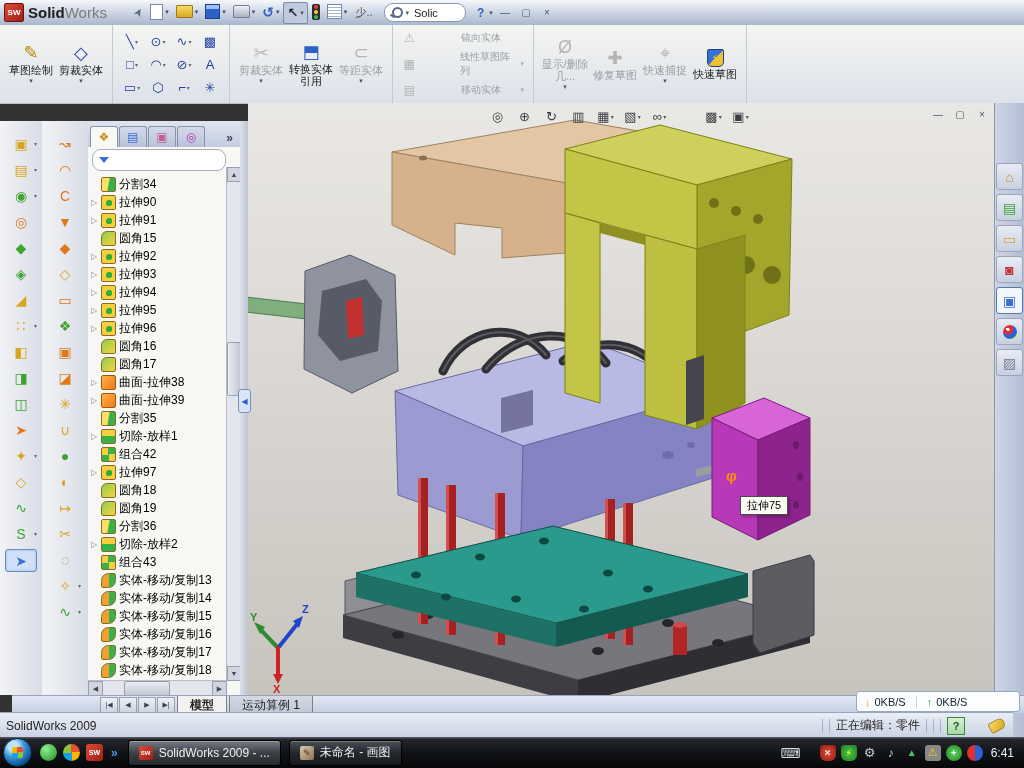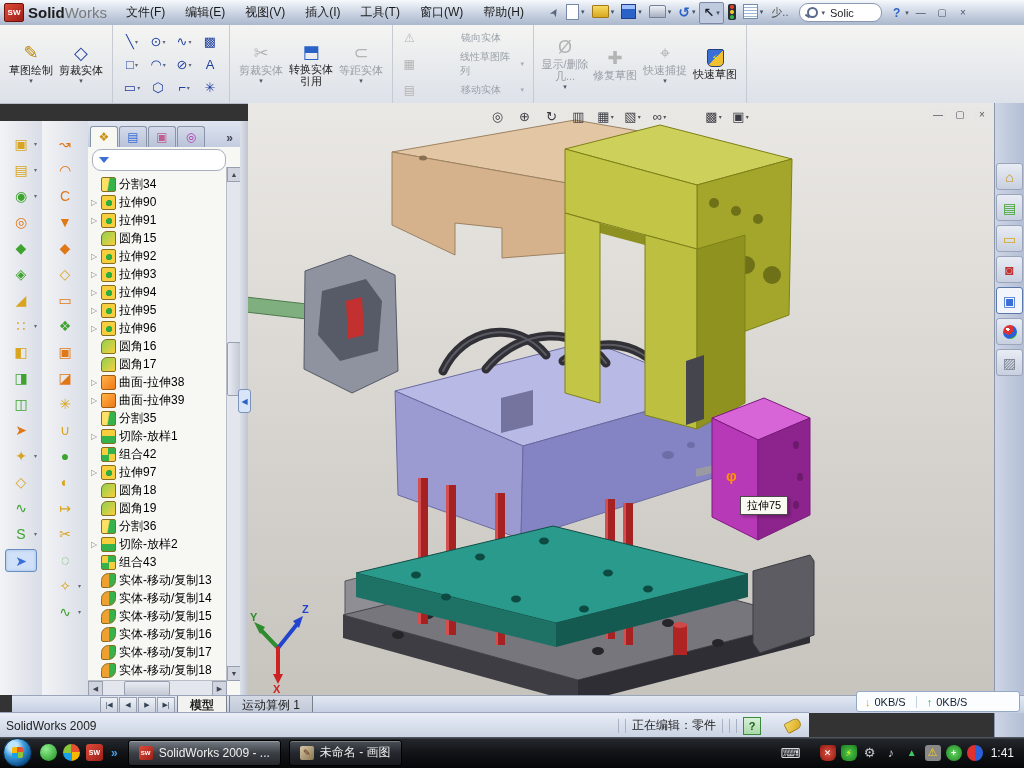--- a/index.html
+++ b/index.html
@@ -165,21 +165,21 @@
   .mnav span{width:16px;height:14px;background:linear-gradient(#eef1f6,#cdd4e0);border:1px solid #98a0b0;
     font-size:7px;display:flex;align-items:center;justify-content:center;color:#345;}
   .mtab{padding:1px 12px;font-size:12px;border:1px solid #79808c;border-top:0;
     background:linear-gradient(#d4d9e4,#bec6d6);color:#222;border-radius:0 0 3px 3px;margin-left:2px;}
   .mtab[data-a="true"]{background:#f2f3f0;font-weight:bold;}
   .net{position:absolute;left:856px;top:691px;width:162px;height:19px;background:#fcfdff;
     border:1px solid #93a9c4;border-radius:3px;display:flex;align-items:center;z-index:6;font-size:11px;color:#123;}
   .net .dar{color:#e8a020;font-weight:bold;margin:0 4px 0 8px;}
   .net .uar{color:#2fae3f;font-weight:bold;margin:0 4px 0 10px;border-left:1px solid #c5d2e2;padding-left:10px;}
   
-  .statusbar{position:absolute;left:0;top:712px;width:809px;height:25px;
+  .statusbar{position:absolute;left:0;top:712px;width:1013px;height:25px;
     background:linear-gradient(#e9eef7,#c9d2e2);border-top:1px solid #9aa4ba;display:flex;align-items:center;z-index:3;}
   .sb-left{margin-left:6px;color:#222;}
   .sb-right{margin-left:auto;display:flex;align-items:center;gap:6px;margin-right:8px;}
   .sb-sep{width:1px;height:14px;background:#a8b2c4;}
   .sb-edit{color:#222;}
   .sb-help{width:16px;height:16px;background:linear-gradient(#d8f0d8,#a8d8a8);border:1px solid #3a8a3a;
     color:#1c5c1c;font-weight:bold;font-size:11px;display:flex;align-items:center;justify-content:center;}
   .sb-tag{width:14px;height:9px;background:linear-gradient(135deg,#f4d860,#d9a81f);border:1px solid #a8821a;
     border-radius:2px 5px 5px 2px;transform:rotate(-28deg);margin-left:18px;}
   
@@ -221,30 +221,20 @@
 </head>
 <body>
 
 <div id="app">
 
   <div class="titlebar">
     <div class="logo">
       <span class="logo-cube">SW</span>
       <span class="logo-name"><b>Solid</b><span>Works</span></span>
     </div>
-    <ul class="menus">
-
-    <li>文件(F)</li>
-        <li>编辑(E)</li>
-        <li>视图(V)</li>
-        <li>插入(I)</li>
-        <li>工具(T)</li>
-        <li>窗口(W)</li>
-        <li>帮助(H)</li>
-      </ul>
     <div class="qtb">
       <span style="display:flex;gap:1px;">
 
           <span class="qbtn" data-drop="false" data-p="false">
             <i data-ic="pin"></i>
           </span>
 
           <span class="qbtn" data-drop="true" data-p="false">
             <i data-ic="new"></i>
           </span>
@@ -1040,16 +1030,16 @@
         <span class="tri" data-k="t6">
           <span>⚠</span>
         </span>
         <span class="tri" data-k="t7">
           <span>+</span>
         </span>
         <span class="tri" data-k="t8">
           <span></span>
         </span>
       </span>
-    <span class="clock">1:41</span>
+    <span class="clock">6:41</span>
   </div>
 
 </div>
 
 </body></html>

